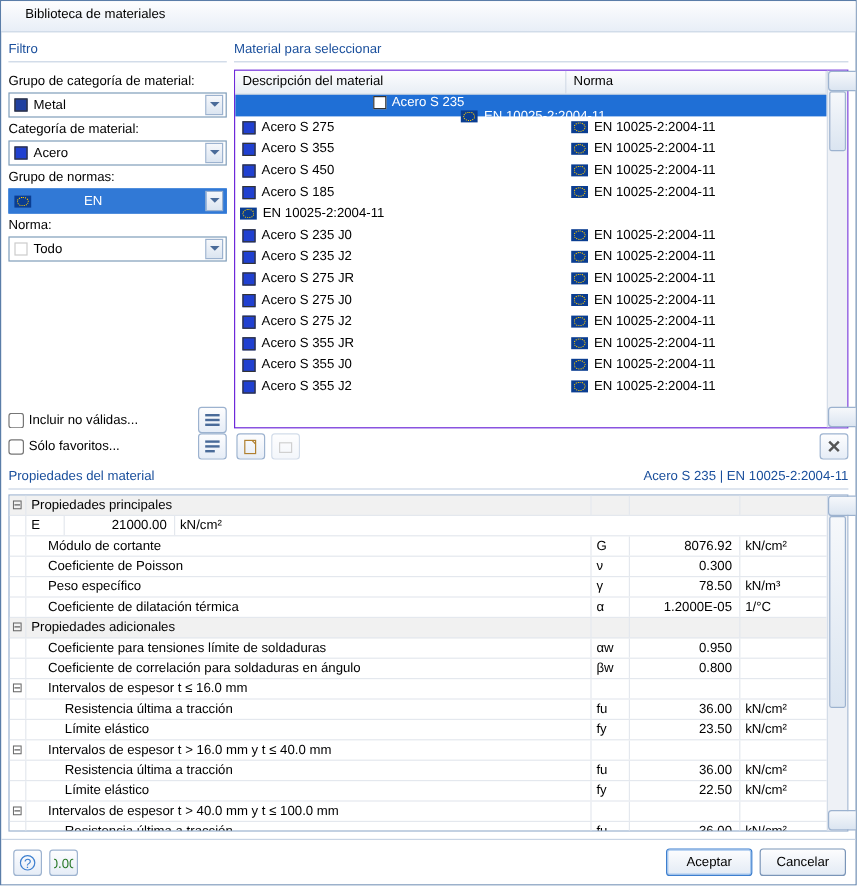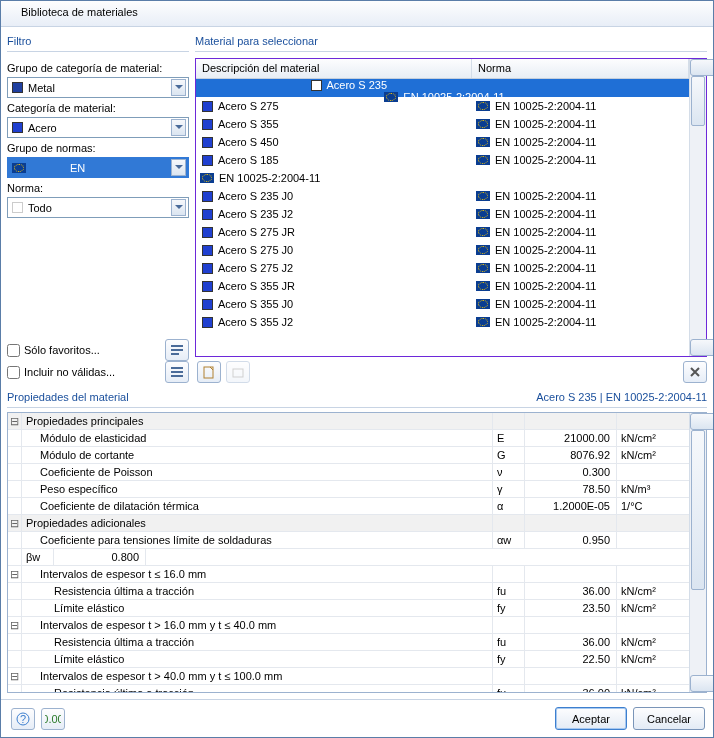--- a/index.html
+++ b/index.html
@@ -95,40 +95,40 @@
           <span class="swatch" style="background:#fff;border-color:#ccc"></span>
           <span>Todo</span>
           <span class="arrow"></span>
         </div>
 
         <div class="filter-spacer"></div>
 
         <div class="filter-bottom">
           <label class="check-row">
             <input type="checkbox" style="">
+            <span>Incluir no válidas...</span>
+          </label>
+          <span class="icon-btn">
+            <svg width="14" height="14">
+                <rect x="1" y="2" width="12" height="2" fill="#4a6b99"></rect>
+                <rect x="1" y="6" width="12" height="2" fill="#4a6b99"></rect>
+                <rect x="1" y="10" width="12" height="2" fill="#4a6b99"></rect>
+              </svg>
+          </span>
+        </div>
+        <div class="filter-bottom">
+          <label class="check-row">
+            <input type="checkbox" style="">
             <span>Sólo favoritos...</span>
           </label>
           <span class="icon-btn">
             <svg width="14" height="14">
                 <rect x="1" y="2" width="12" height="2" fill="#4a6b99"></rect>
                 <rect x="1" y="6" width="12" height="2" fill="#4a6b99"></rect>
                 <rect x="1" y="10" width="8" height="2" fill="#4a6b99"></rect>
-              </svg>
-          </span>
-        </div>
-        <div class="filter-bottom">
-          <label class="check-row">
-            <input type="checkbox" style="">
-            <span>Incluir no válidas...</span>
-          </label>
-          <span class="icon-btn">
-            <svg width="14" height="14">
-                <rect x="1" y="2" width="12" height="2" fill="#4a6b99"></rect>
-                <rect x="1" y="6" width="12" height="2" fill="#4a6b99"></rect>
-                <rect x="1" y="10" width="12" height="2" fill="#4a6b99"></rect>
               </svg>
           </span>
         </div>
       </div>
 
       <div class="material-panel">
         <div class="group-title">Material para seleccionar</div>
         <div class="mat-list-wrap">
           <div class="mat-list">
             <div class="mat-header">
@@ -311,21 +311,20 @@
         <div class="props-grid" id="props-grid">
             <div class="prow section">
               <span class="pcol-tree">⊟</span>
               <span class="pcol-name ">Propiedades principales</span>
               <span class="pcol-sym"></span>
               <span class="pcol-val"></span>
               <span class="pcol-unit"></span>
             </div>
             <div class="prow">
               <span class="pcol-tree"></span>
-              <span class="pcol-name indent1">Módulo de elasticidad</span>
               <span class="pcol-sym">E</span>
               <span class="pcol-val">21000.00</span>
               <span class="pcol-unit">kN/cm²</span>
             </div>
             <div class="prow">
               <span class="pcol-tree"></span>
               <span class="pcol-name indent1">Módulo de cortante</span>
               <span class="pcol-sym">G</span>
               <span class="pcol-val">8076.92</span>
               <span class="pcol-unit">kN/cm²</span>
@@ -360,20 +359,21 @@
             </div>
             <div class="prow">
               <span class="pcol-tree"></span>
               <span class="pcol-name indent1">Coeficiente para tensiones límite de soldaduras</span>
               <span class="pcol-sym">αw</span>
               <span class="pcol-val">0.950</span>
               <span class="pcol-unit"></span>
             </div>
             <div class="prow">
               <span class="pcol-tree"></span>
+              <span class="pcol-name indent1">Coeficiente de correlación para soldaduras en ángulo</span>
               <span class="pcol-sym">βw</span>
               <span class="pcol-val">0.800</span>
               <span class="pcol-unit"></span>
             </div>
             <div class="prow">
               <span class="pcol-tree">⊟</span>
               <span class="pcol-name indent1">Intervalos de espesor t ≤ 16.0 mm</span>
               <span class="pcol-sym"></span>
               <span class="pcol-val"></span>
               <span class="pcol-unit"></span>

